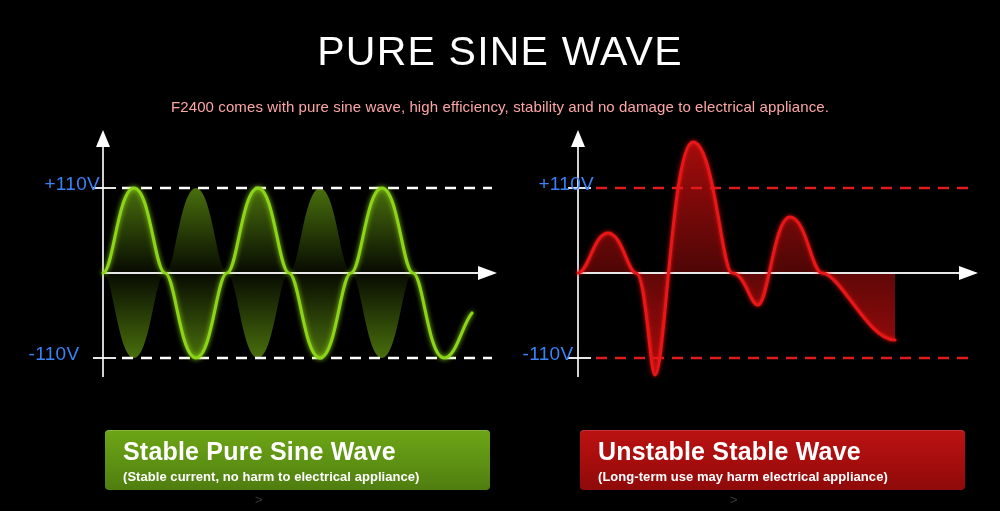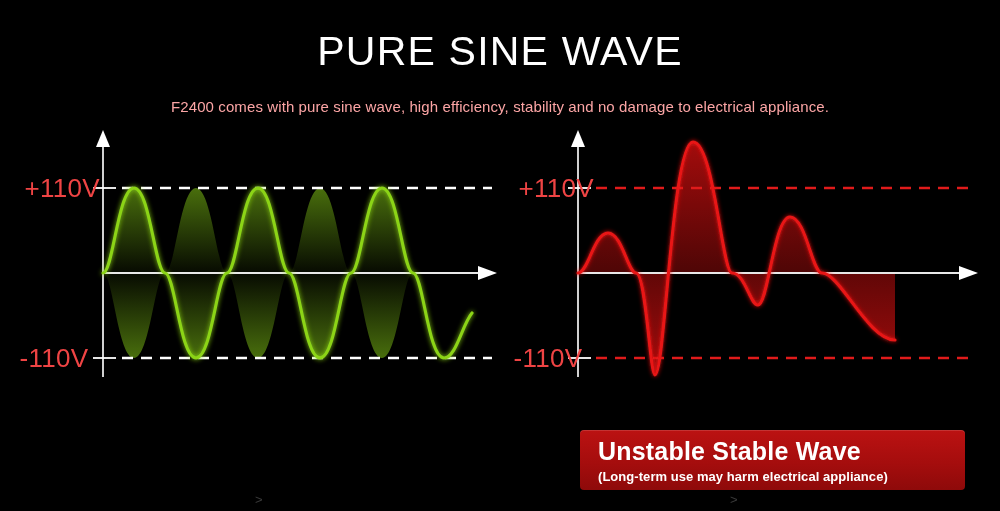--- a/index.html
+++ b/index.html
@@ -62,23 +62,23 @@
 
   .chart-svg {
     position: absolute;
     top: 0;
     left: 0;
     display: block;
   }
 
   .axis-label {
     position: absolute;
-    font-size: 26px;
+    font-size: 19px;
     font-weight: 400;
-    color: #ef4444;
+    color: #3b82f6;
     white-space: nowrap;
     letter-spacing: 0.3px;
     text-align: right;
   }
   .axis-label.top    { top: 48px; }
   .axis-label.bottom { top: 218px; text-align: center; }
   #label-left-top,  #label-left-bottom  { left: 8px;  width: 92px; }
   #label-right-top, #label-right-bottom { left: 2px;  width: 92px; }
 
   
@@ -283,20 +283,24 @@
                C 268,180 274,92 290,92
                C 306,92 312,148 322,148
                C 340,148 368,215 395,215"></path>
     </svg>
 
     <div class="axis-label top" id="label-right-top">+110V</div>
 
     <div class="axis-label bottom" id="label-right-bottom">-110V</div>
   </div>
 
+  <div class="badge" id="badge-green">
+    <div class="badge-title">Stable Pure Sine Wave</div>
+    <div class="badge-sub">(Stable current, no harm to electrical appliance)</div>
+  </div>
 
   <div class="badge" id="badge-red">
     <div class="badge-title">Unstable Stable Wave</div>
     <div class="badge-sub">(Long-term use may harm electrical appliance)</div>
   </div>
 
   <div class="bottom-chevron" id="chevron-left">&gt;</div>
   <div class="bottom-chevron" id="chevron-right">&gt;</div>
 
 </div>

